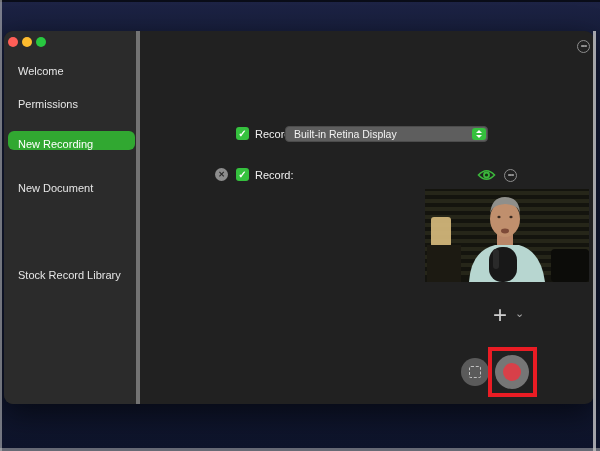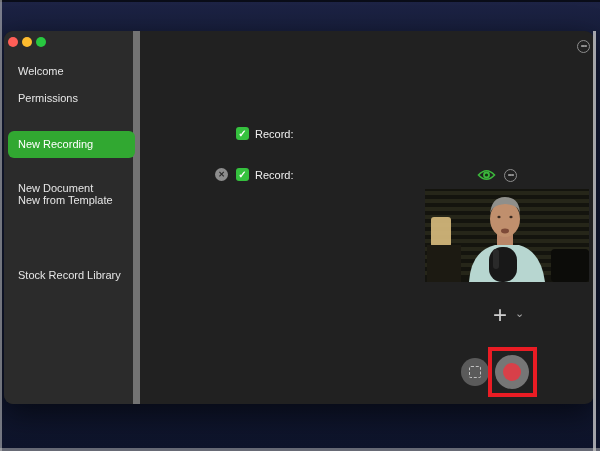--- a/index.html
+++ b/index.html
@@ -8,27 +8,27 @@
            background:linear-gradient(180deg,#1d2345 0%,#161d3a 8%,#111831 60%,#0e142b 100%); }
   .edge-top    { position:absolute; left:0; top:0; width:600px; height:2px; background:#090c18; }
   .edge-left   { position:absolute; left:0; top:0; width:2px; height:451px; background:#c9c9c9; opacity:.55; }
   .edge-bottom { position:absolute; left:0; top:448px; width:600px; height:3px; background:#bfbfbf; opacity:.5; }
   .edge-rline  { position:absolute; left:593px; top:31px; width:3px; height:420px; background:#d4d4d4; opacity:.75; }
 
   .window { position:absolute; left:4px; top:31px; width:590px; height:373px;
             background:#212121; border-radius:9px; box-shadow:0 10px 30px rgba(0,0,0,.55); }
 
   .sidebar { position:absolute; left:0; top:0; width:136px; height:373px;
-             background:#2b2b2b; border-radius:9px 0 0 9px; border-right:7px solid #737373; }
+             background:#2b2b2b; border-radius:9px 0 0 9px; border-right:4px solid #737373; }
   .traffic { position:absolute; left:4px; top:6px; width:60px; height:12px; }
   .tl { position:absolute; width:10px; height:10px; border-radius:50%; top:0; }
   .tl.red { left:0; background:#ff5f57; } .tl.yellow { left:14px; background:#febc2e; } .tl.green { left:28px; background:#28c840; }
 
   .side-item { position:absolute; left:14px; color:#e6e6e6; font-size:11px; white-space:nowrap; }
-  .side-sel  { position:absolute; left:4px; width:127px; height:27px; background:#31a831;
+  .side-sel  { position:absolute; left:4px; width:127px; height:19px; background:#31a831;
                border-radius:6px; color:#fff; font-size:11px; line-height:27px; padding-left:10px; }
 
   .main { position:absolute; left:137px; top:0; width:453px; height:373px; }
 
   .more-circle { position:absolute; width:13px; height:13px; border:1px solid #8d8d8d; border-radius:50%;
                  color:#9a9a9a; font-size:8px; line-height:10px; text-align:center; letter-spacing:-1px; }
 
   .row-label { position:absolute; color:#f0f0f0; font-size:11px; }
   .checkbox  { position:absolute; width:13px; height:13px; background:#35c13e; border-radius:3px;
                color:#fff; font-size:10px; line-height:13px; text-align:center; font-weight:bold; }
@@ -67,33 +67,39 @@
   <div class="window">
 
     <div class="sidebar">
       <div class="traffic">
         <div class="tl red"></div>
         <div class="tl yellow"></div>
         <div class="tl green"></div>
       </div>
 
       <div class="side-item" style="top:34px">Welcome</div>
-      <div class="side-item" style="top:61px">Permissions</div>
+      <div class="side-item" style="top:67px">Permissions</div>
       <div class="side-sel" style="top:100px">New Recording</div>
       <div class="side-item" style="top:151px">New Document</div>
-      <div class="side-item" style="top:163px">New from Template</div>
       <div class="side-item" style="top:238px">Stock Record Library</div>
     </div>
 
     <div class="main">
 
       <div class="more-circle" style="left:436px; top:9px;">•••</div>
 
       <div class="checkbox" style="left:95px; top:96px;">✓</div>
       <div class="row-label" style="left:114px; top:97px;">Record:</div>
+      <div class="dropdown" style="left:144px; top:95px;">
+        <span>Built-in Retina Display</span>
+        <span class="stepper">
+          <span class="up"></span>
+            <span class="dn"></span>
+        </span>
+      </div>
 
       <div class="remove-btn" style="left:74px; top:137px;">✕</div>
       <div class="checkbox" style="left:95px; top:137px;">✓</div>
       <div class="row-label" style="left:114px; top:138px;">Record:</div>
       <div class="eye-wrap" style="left:336px; top:137px;">
         <svg width="19" height="14" viewBox="0 0 19 14">
           <path d="M1.5 7 Q9.5 -1.5 17.5 7 Q9.5 15.5 1.5 7 Z" fill="none" stroke="#3cb83c" stroke-width="1.6"></path>
           <circle cx="9.5" cy="7" r="3.4" fill="#3cb83c"></circle>
           <circle cx="9.5" cy="7" r="1.6" fill="#123312"></circle>
         </svg>

